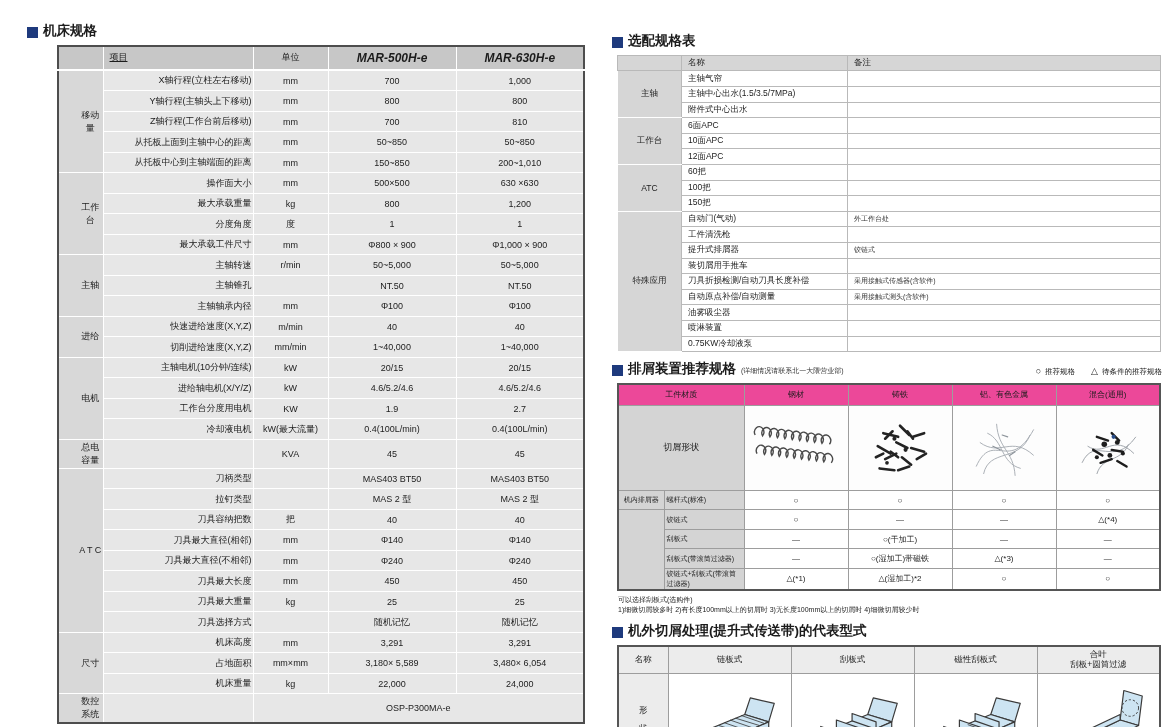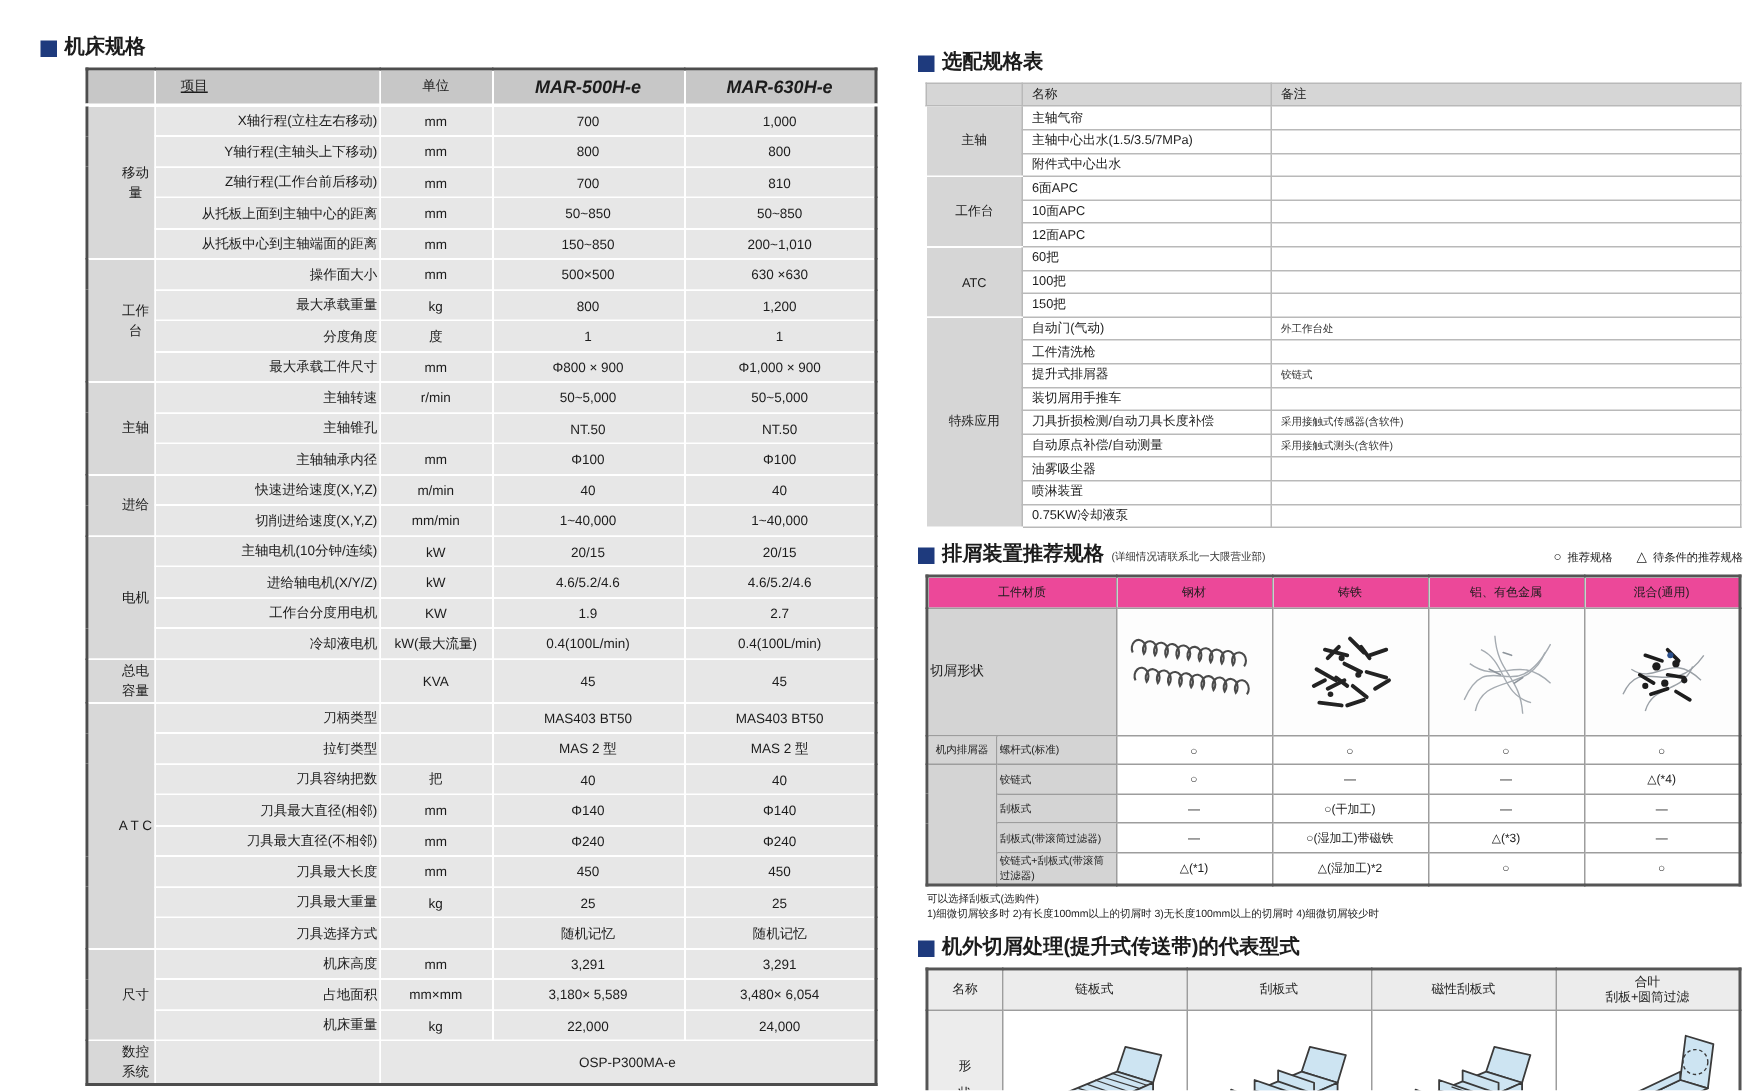--- a/index.html
+++ b/index.html
@@ -14,41 +14,41 @@
   .note{font-size:7px;color:#333;margin-bottom:1px;}
   .legend{margin-left:auto;display:flex;align-items:center;gap:4px;font-size:7.5px;}
   .lg-sym{font-size:9px;font-weight:bold;line-height:1;}
   .legend .gap{width:8px;}
 
   
   table{border-collapse:collapse;table-layout:fixed;}
   .spec{width:528px;margin-left:30px;font-size:9px;border:2px solid #4d4d4d;}
   .spec th,.spec td{border:1px solid #fff;overflow:hidden;}
   .spec thead th{background:#c7c7c7;height:20px;font-weight:normal;border-bottom:2px solid #fff;}
-  .spec thead .th-item{text-align:left;padding-left:17px;text-decoration:underline;}
+  .spec thead .th-item{text-align:left;padding-left:6px;text-decoration:underline;}
   .spec thead .th-model{font-weight:bold;font-style:italic;font-size:12px;}
   .spec td{height:17.5px;background:#e7e7e7;}
   .spec td.grp{background:#d8d8d8;text-align:center;padding-left:20px;}
   .spec td.item{text-align:right;padding-left:6px;}
   .spec td.unit,.spec td.val{text-align:center;}
   .c-grp{width:45px;}.c-item{width:150px;}.c-unit{width:75px;}.c-v{width:128px;}
 
   
   .opt{width:543px;margin-left:5px;font-size:8.5px;border:1.5px solid #8f8f8f;}
   .opt th,.opt td{border:1px solid #b9b9b9;height:12.6px;overflow:hidden;}
   .opt thead th{background:#d6d6d6;font-weight:normal;text-align:left;padding-left:6px;}
   .opt td.grp{background:#d6d6d6;text-align:center;border:1px solid #fff;border-right:1px solid #b9b9b9;}
   .opt td.name,.opt td.note{background:#fff;text-align:left;padding-left:6px;}
   .o-grp{width:64px;}.o-name{width:166px;}.o-note{width:313px;}
 
   
   .chipt{width:543px;margin-left:5px;font-size:8px;border:2px solid #555;}
   .chipt th,.chipt td{border:1px solid #9d9d9d;overflow:hidden;}
   .chipt thead th{background:#ec4899;height:18px;font-weight:normal;}
-  .chipt td.shape-label{background:#d4d4d4;font-size:9px;}
+  .chipt td.shape-label{background:#d4d4d4;text-align:center;font-size:9px;}
   .chipt td.photo{background:#fdfdfd;height:84px;text-align:center;vertical-align:middle;padding:0;}
   .chipt td.cgrp{background:#d4d4d4;font-size:7px;text-align:center;padding:0 1px;}
   .chipt td.ctype{background:#d4d4d4;font-size:7px;text-align:left;padding:0 2px;}
   .chipt td.ccell{background:#fff;text-align:center;height:16.5px;font-size:8px;}
   .k-grp{width:46px;}.k-type{width:80px;}.k-mat{width:104px;}
 
   .footnotes{margin:4px 0 8px 6px;font-size:7px;color:#222;line-height:1.5;}
 
   
   .conv{width:543px;margin-left:5px;font-size:8.5px;border:2px solid #555;}

